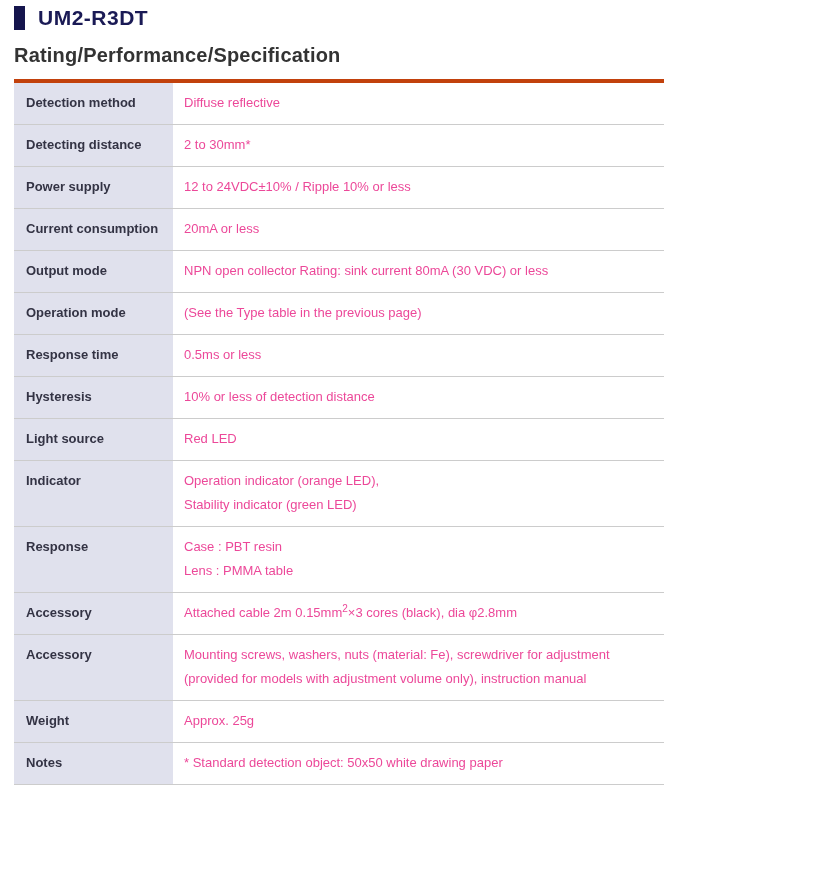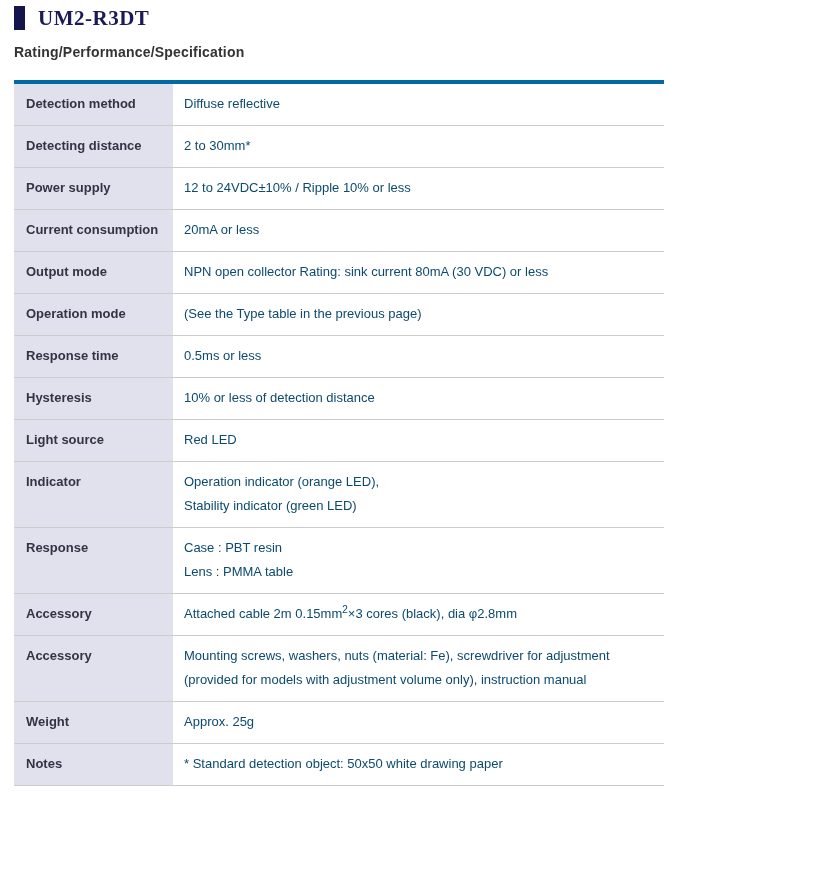--- a/index.html
+++ b/index.html
@@ -12,65 +12,64 @@
     font-family: "Liberation Sans", "DejaVu Sans", sans-serif;
   }
   .page {
     padding: 5px 0 0 14px;
     width: 818px;
   }
   .title-row {
     display: flex;
     align-items: center;
     height: 26px;
-    font-family: Liberation Serif, serif;
   }
   .accent-bar {
     width: 11px;
     height: 24px;
     background: #15154d;
     margin-right: 13px;
   }
   .product-title {
     font-size: 21px;
     font-weight: bold;
     color: #1a1a55;
     letter-spacing: 0.5px;
   }
   .section-heading {
     margin-top: 13px;
-    font-size: 14px;
+    font-size: 20px;
     font-weight: bold;
     color: #333333;
     letter-spacing: 0.2px;
   }
   table.spec-table {
-    margin-top: 20px;
+    margin-top: 12px;
     width: 650px;
     border-collapse: collapse;
-    border-top: 4px solid #0369a1;
+    border-top: 4px solid #c2410c;
     table-layout: fixed;
   }
   table.spec-table th {
     width: 135px;
     background: #e0e1ed;
     text-align: left;
     vertical-align: top;
     font-size: 13px;
     font-weight: bold;
     color: #333344;
     padding: 8px 12px 9px 12px;
     line-height: 24px;
     border-bottom: 1px solid #cccccc;
   }
   table.spec-table td {
     vertical-align: top;
     font-size: 13px;
     font-weight: normal;
-    color: #0c4a6e;
+    color: #ec4899;
     padding: 8px 12px 9px 11px;
     line-height: 24px;
     border-bottom: 1px solid #cccccc;
     background: #ffffff;
   }
   .value-line:empty { display: none; }
   td sup {
     font-size: 10px;
     line-height: 0;
   }

